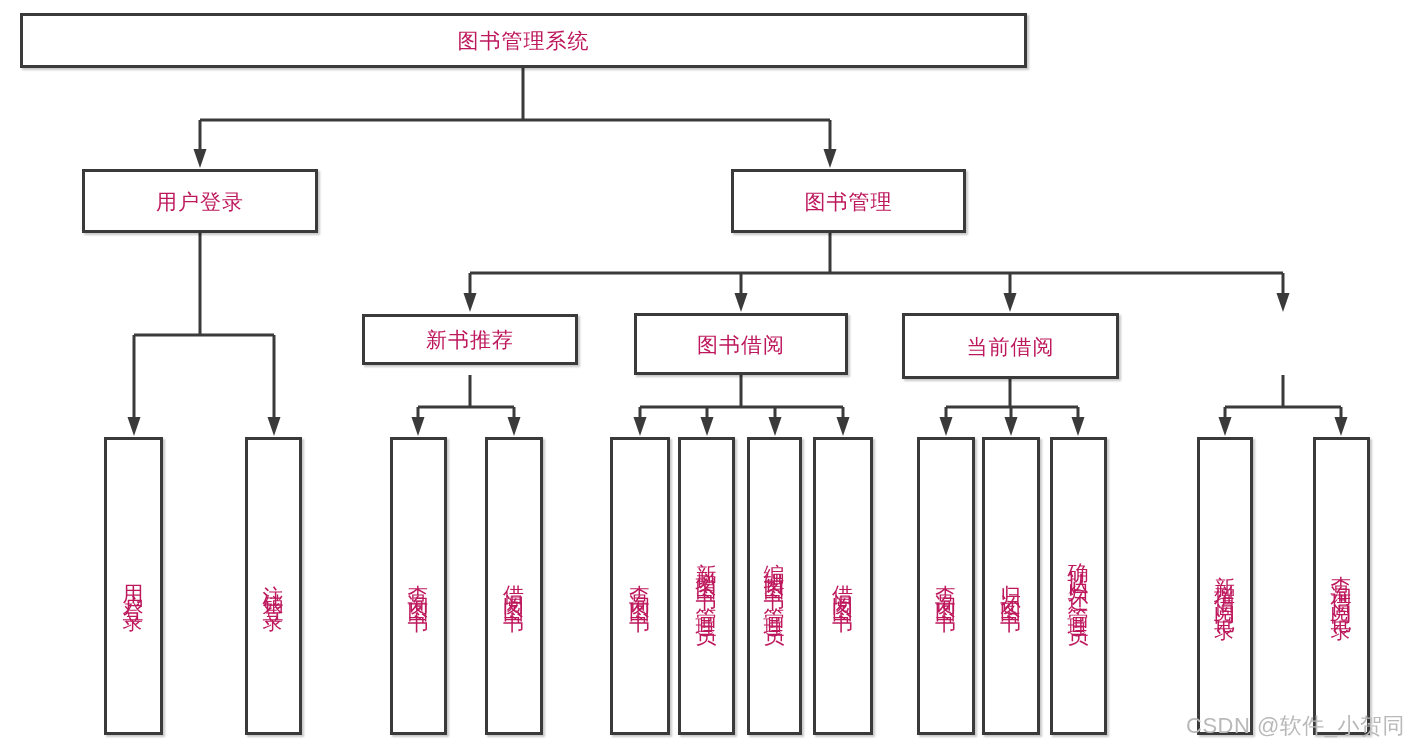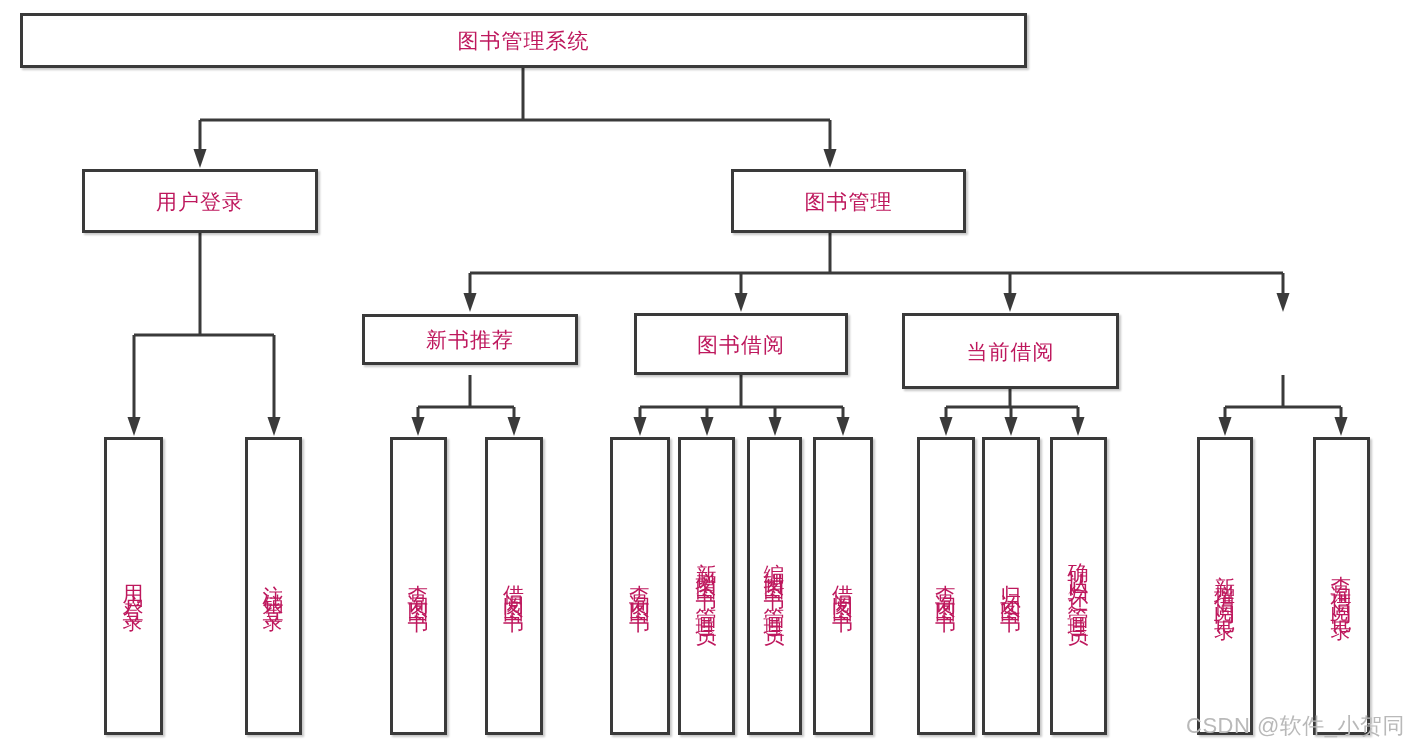--- a/index.html
+++ b/index.html
@@ -123,21 +123,21 @@
   <div class="box" style="left:731px;top:169px;width:235px;height:64px">
     <span class="hlbl">图书管理</span>
   </div>
 
   <div class="box" style="left:362px;top:314px;width:216px;height:51px">
     <span class="hlbl">新书推荐</span>
   </div>
   <div class="box" style="left:634px;top:313px;width:214px;height:62px">
     <span class="hlbl">图书借阅</span>
   </div>
-  <div class="box" style="left:902px;top:313px;width:217px;height:76px">
+  <div class="box" style="left:902px;top:313px;width:217px;height:66px">
     <span class="hlbl">当前借阅</span>
   </div>
 
   <div class="box" style="left:104px;top:437px;width:59px;height:298px">
     <span class="vlbl">用户登录</span>
   </div>
   <div class="box" style="left:245px;top:437px;width:57px;height:298px">
     <span class="vlbl">注销登录</span>
   </div>
 

